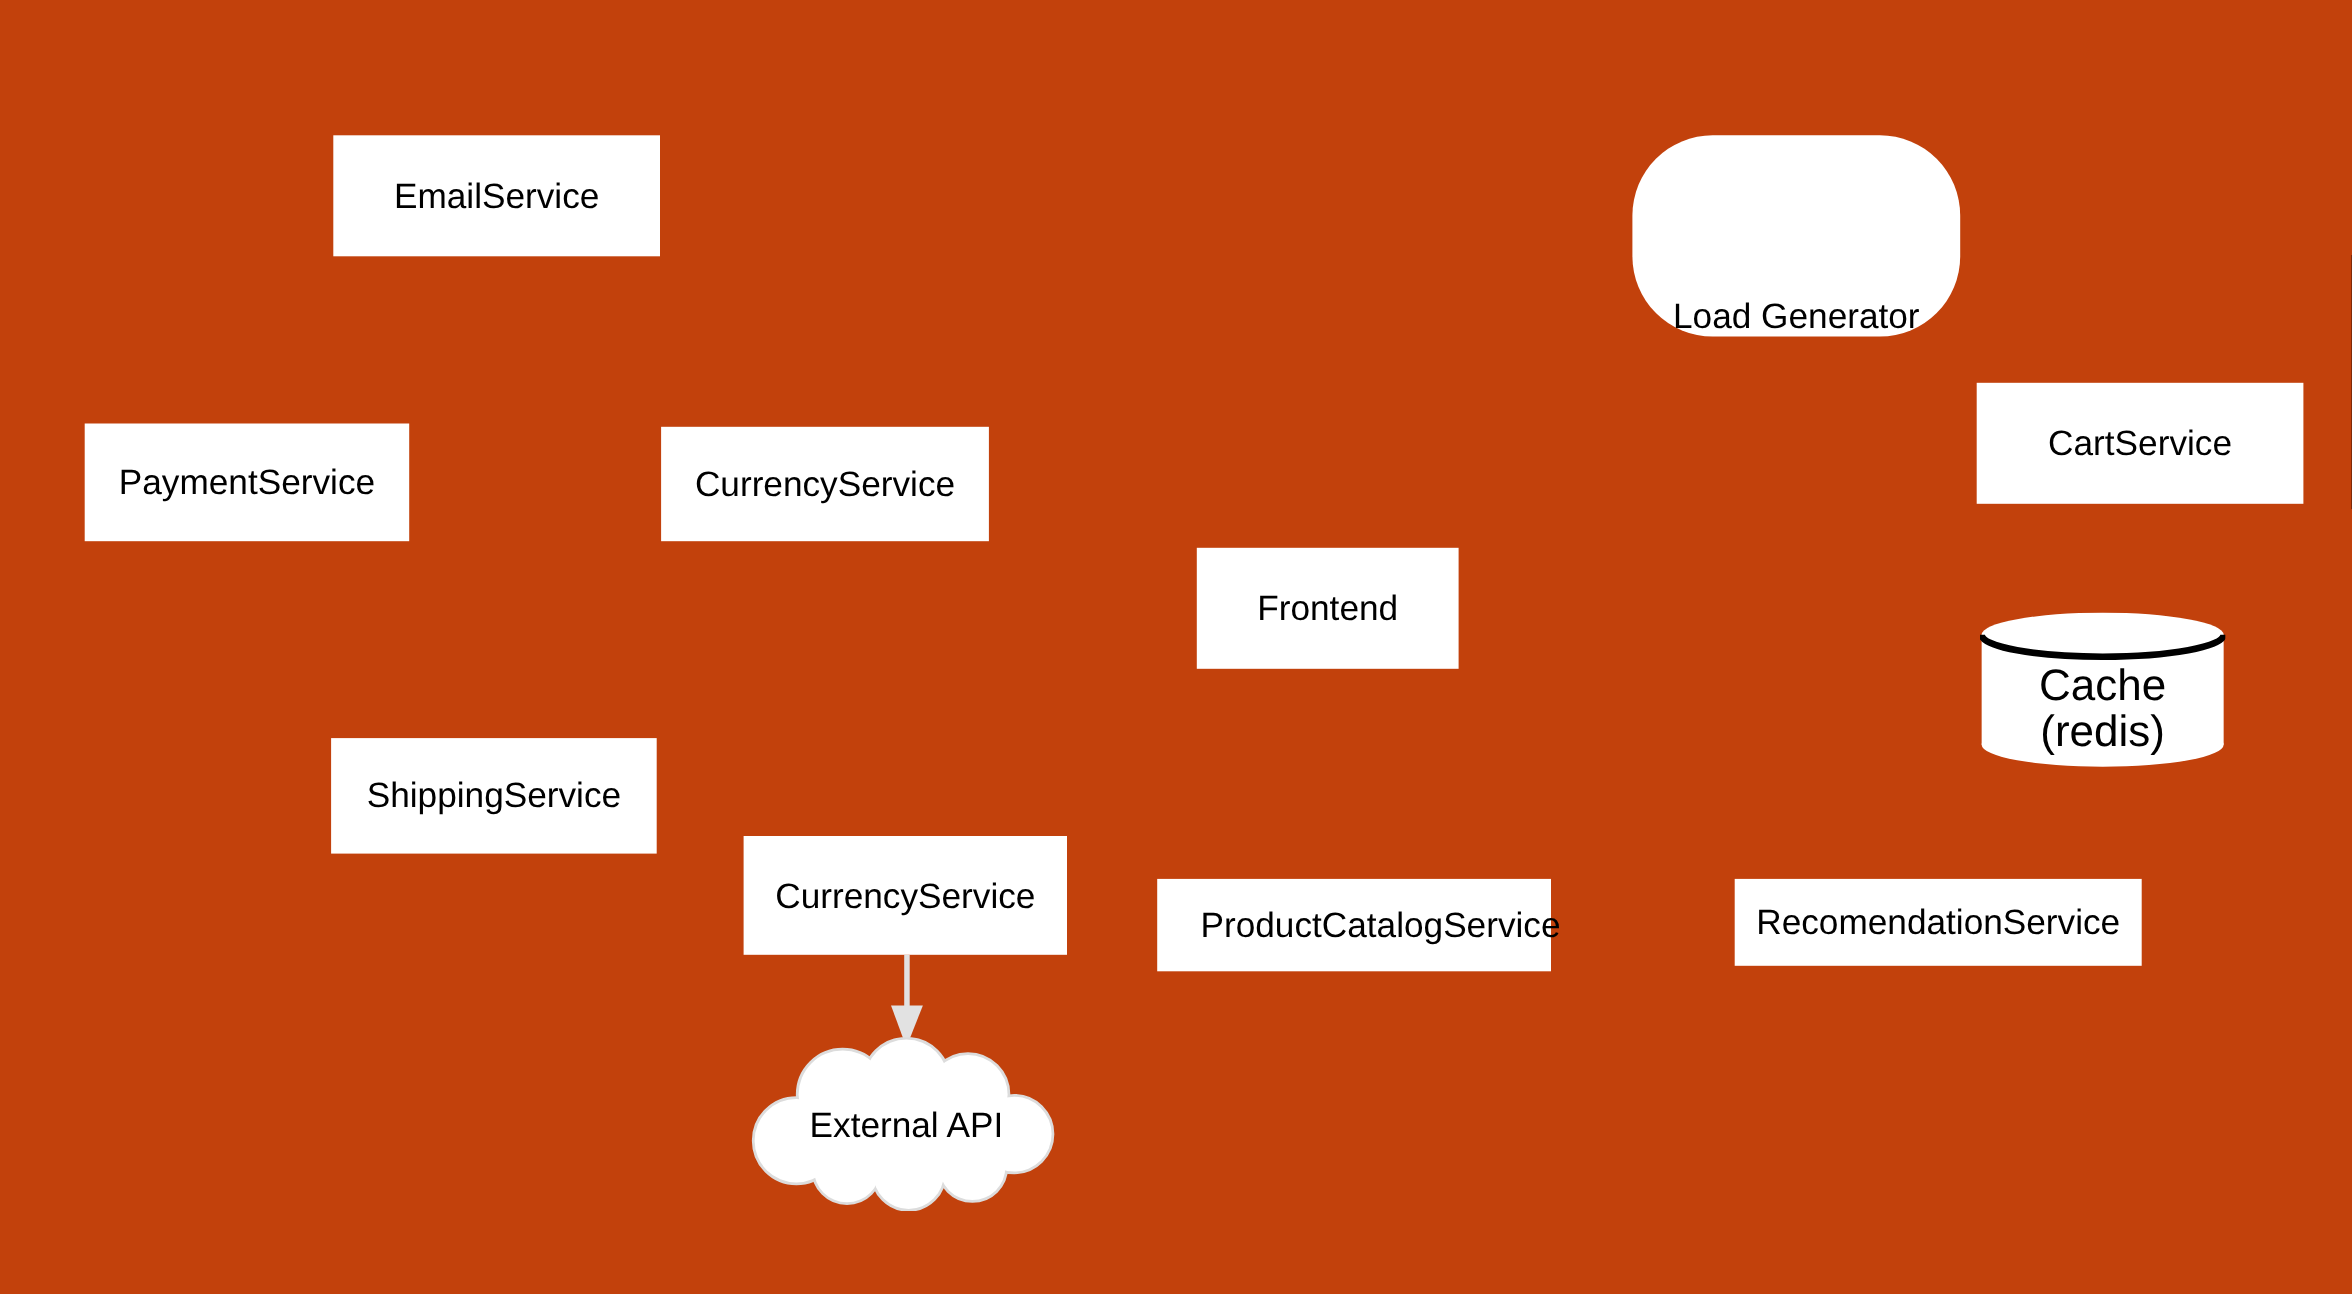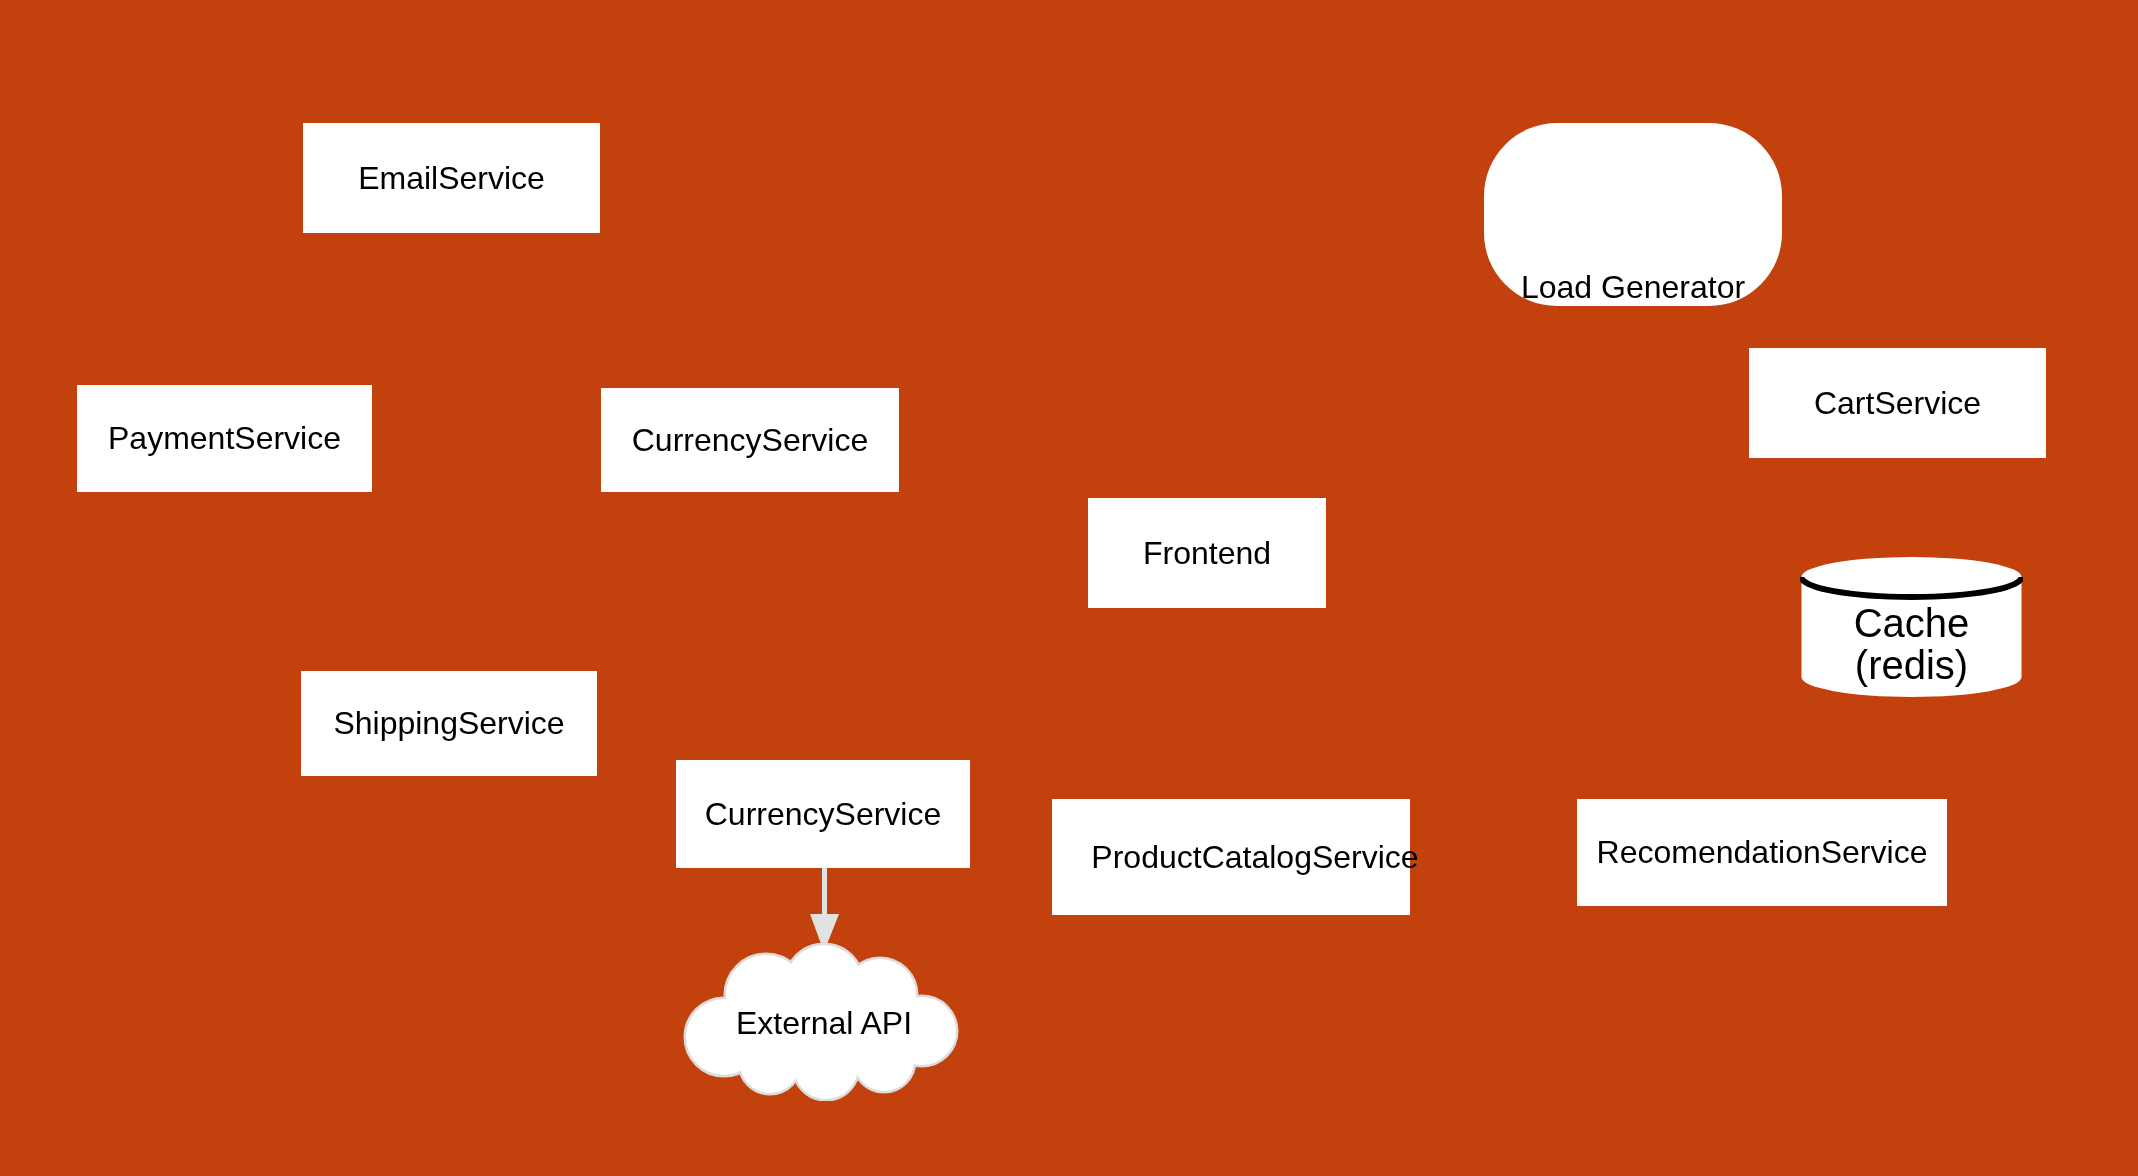--- a/index.html
+++ b/index.html
@@ -50,32 +50,32 @@
   .edge-shape { fill: #e2e2e2; }
 
   
   .n-email          { left: 303px;  top: 123px; width: 297px; height: 110px; }
   .n-ad             { left: 676px;  top: 200px; width: 222px; height: 108px; }
   .n-internet       { left: 1088px; top: 84px;  width: 300px; height: 190px; }
   .n-internet .label{ top: 76px; }
   .n-loadgen        { left: 1484px; top: 123px; width: 298px; height: 183px; align-items: flex-end; }
   .n-payment        { left: 77px;   top: 385px; width: 295px; height: 107px; }
   .n-checkout       { left: 601px;  top: 388px; width: 298px; height: 104px; }
-  .n-cart           { left: 1749px; top: 348px; width: 297px; height: 110px; }
+  .n-cart           { left: 1797px; top: 348px; width: 297px; height: 110px; }
   .n-frontend       { left: 1088px; top: 498px; width: 238px; height: 110px; }
   .n-cache          { left: 1800px; top: 554px; width: 223px; height: 146px; }
   .n-cache .cyl-label {
     position: absolute; left: 0; right: 0; top: 48px;
     text-align: center; color: #000000; font-size: 40px; line-height: 42px;
   }
   .n-cache .cyl-label span { display: block; }
   .n-shipping       { left: 301px;  top: 648px; width: 296px; height: 105px; margin-top: 23px; }
   .n-currency       { left: 676px;  top: 760px; width: 294px; height: 108px; }
-  .n-productcatalog { left: 1052px; top: 799px; width: 358px; height: 116px; padding-left: 48px; }
-  .n-recomendation  { left: 1577px; top: 799px; width: 370px; height: 107px; }
+  .n-productcatalog { left: 1052px; top: 799px; width: 358px; height: 84px; padding-left: 48px; }
+  .n-recomendation  { left: 1577px; top: 799px; width: 370px; height: 79px; }
   .n-externalapi    { left: 672px;  top: 943px; width: 304px; height: 158px; }
   .n-externalapi .label { top: 62px; }
   .e-currency-external { position: absolute; left: 806px; top: 868px; width: 36px; height: 84px; }
 </style>
 </head>
 <body>
 
 <div class="canvas">
 
   <svg class="e-currency-external" viewBox="0 0 36 84">

